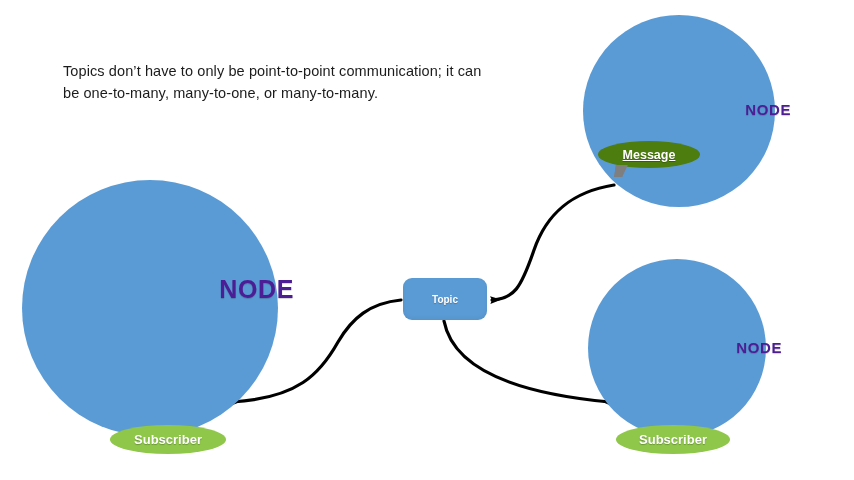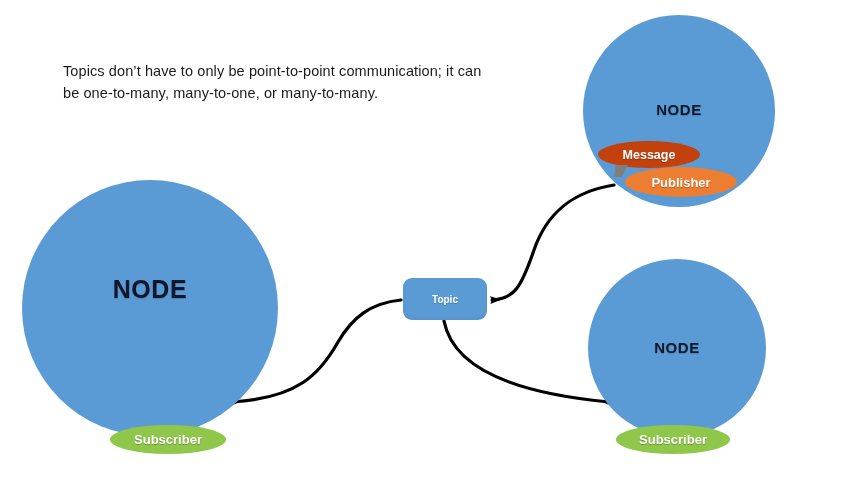--- a/index.html
+++ b/index.html
@@ -44,24 +44,24 @@
   }
 
   
   .node {
     position: absolute;
     border-radius: 50%;
     background: #5B9BD5;
   }
   .node-label {
     position: absolute;
-    left: 0;
+    left: 16px;
     width: 100%;
-    text-align: center;
-    color: #0f172a;
+    text-align: right;
+    color: #4c1d95;
     font-weight: bold;
     font-family: "Liberation Sans", sans-serif;
     letter-spacing: 0.6px;
     text-shadow: 0 1px 1px rgba(0,0,0,0.18);
   }
 
   #node-left  { left: 22px;  top: 180px; width: 256px; height: 256px; }
   #node-left .node-label  { top: 95px; font-size: 25px; }
 
   #node-top-right { left: 583px; top: 15px;  width: 192px; height: 192px; }
@@ -79,21 +79,21 @@
     justify-content: center;
     color: #ffffff;
     font-weight: bold;
     font-family: "Liberation Sans", sans-serif;
     font-size: 13px;
     text-shadow: 0 1px 1px rgba(0,0,0,0.25);
     white-space: nowrap;
   }
   .pill.green  { background: #8FC74A; margin-top: 37px; }
   .pill.orange { background: #ED7D31; }
-  .pill.gray   { background: #c2410c; }
+  .pill.gray   { background: #4d7c0f; text-decoration: underline; }
 
   #sub-left        { left: 110px; top: 388px; width: 116px; height: 29px; }
   #sub-bottomright { left: 616px; top: 388px; width: 114px; height: 29px; }
   #publisher-pill  { left: 625px; top: 167px; width: 112px; height: 30px; }
 
   
   #message-pill {
     left: 598px;
     top: 141px;
     width: 102px;
@@ -159,21 +159,20 @@
   </div>
   <div class="pill green" id="sub-left">Subscriber</div>
 
   <div class="node" id="node-top-right">
     <div class="node-label">NODE</div>
   </div>
   <div class="pill gray" id="message-pill">
     <span>Message</span>
     <span class="tail"></span>
   </div>
-  <div class="pill orange" id="publisher-pill">Publisher</div>
 
   <div class="node" id="node-bottom-right">
     <div class="node-label">NODE</div>
   </div>
   <div class="pill green" id="sub-bottomright">Subscriber</div>
 
   <div id="topic-box">Topic</div>
 
 </div>
 

